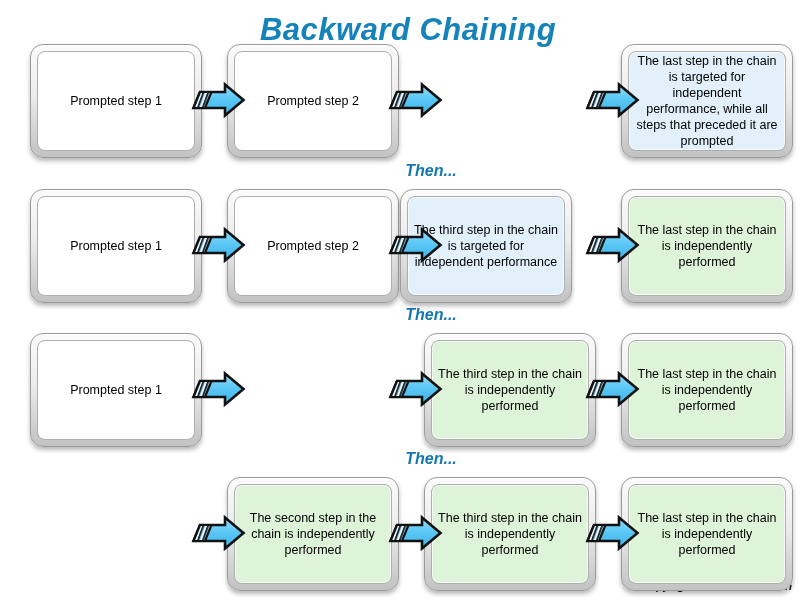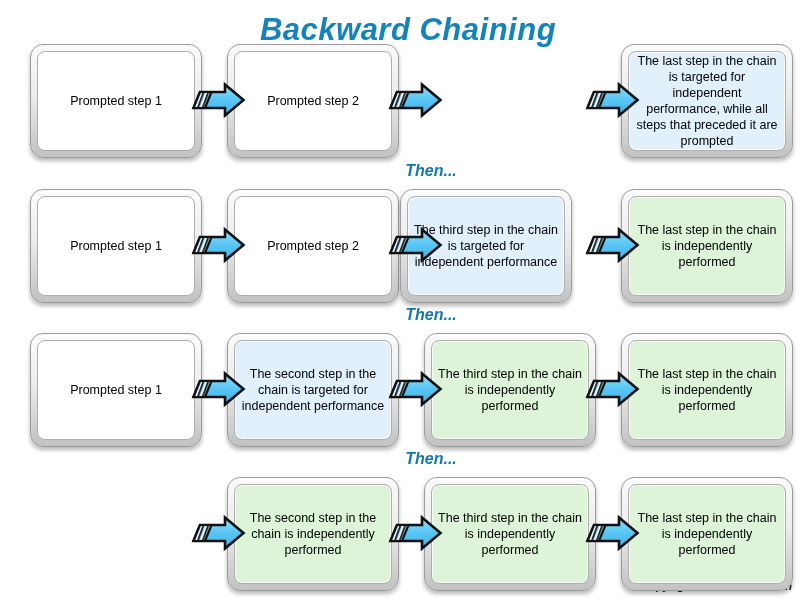--- a/index.html
+++ b/index.html
@@ -115,23 +115,20 @@
       </div>
       <div class="then-label" style="top: 306px; color: rgb(19, 119, 180);">Then...</div>
       <div class="row" style="top: 333px;">
         <div class="box" style="left: 30px;">
           <div class="box-inner" style="background: rgb(255, 255, 255);">Prompted step 1</div>
         </div>
         <svg viewBox="0 0 64 40" class="arrow" style="left: 183px;">
           <path d="M17,12 L42,12 L42,4.5 L60.5,20 L42,35.5 L42,28 L10.5,28 Z" fill="url(#agrad)" stroke="#111111" stroke-width="2.6" stroke-linejoin="miter"></path>
           <path d="M17,12 L28.5,12 L22,28 L10.5,28 Z" fill="url(#hatch)" stroke="#111111" stroke-width="2.2"></path>
         </svg>
-        <div class="box" style="left: 227px;">
-          <div class="box-inner" style="background: rgb(225, 240, 250);">The second step in the chain is targeted for independent performance</div>
-        </div>
         <svg viewBox="0 0 64 40" class="arrow" style="left: 380px;">
           <path d="M17,12 L42,12 L42,4.5 L60.5,20 L42,35.5 L42,28 L10.5,28 Z" fill="url(#agrad)" stroke="#111111" stroke-width="2.6" stroke-linejoin="miter"></path>
           <path d="M17,12 L28.5,12 L22,28 L10.5,28 Z" fill="url(#hatch)" stroke="#111111" stroke-width="2.2"></path>
         </svg>
         <div class="box" style="left: 424px;">
           <div class="box-inner" style="background: rgb(222, 244, 217);">The third step in the chain is independently performed</div>
         </div>
         <svg viewBox="0 0 64 40" class="arrow" style="left: 577px;">
           <path d="M17,12 L42,12 L42,4.5 L60.5,20 L42,35.5 L42,28 L10.5,28 Z" fill="url(#agrad)" stroke="#111111" stroke-width="2.6" stroke-linejoin="miter"></path>
           <path d="M17,12 L28.5,12 L22,28 L10.5,28 Z" fill="url(#hatch)" stroke="#111111" stroke-width="2.2"></path>

